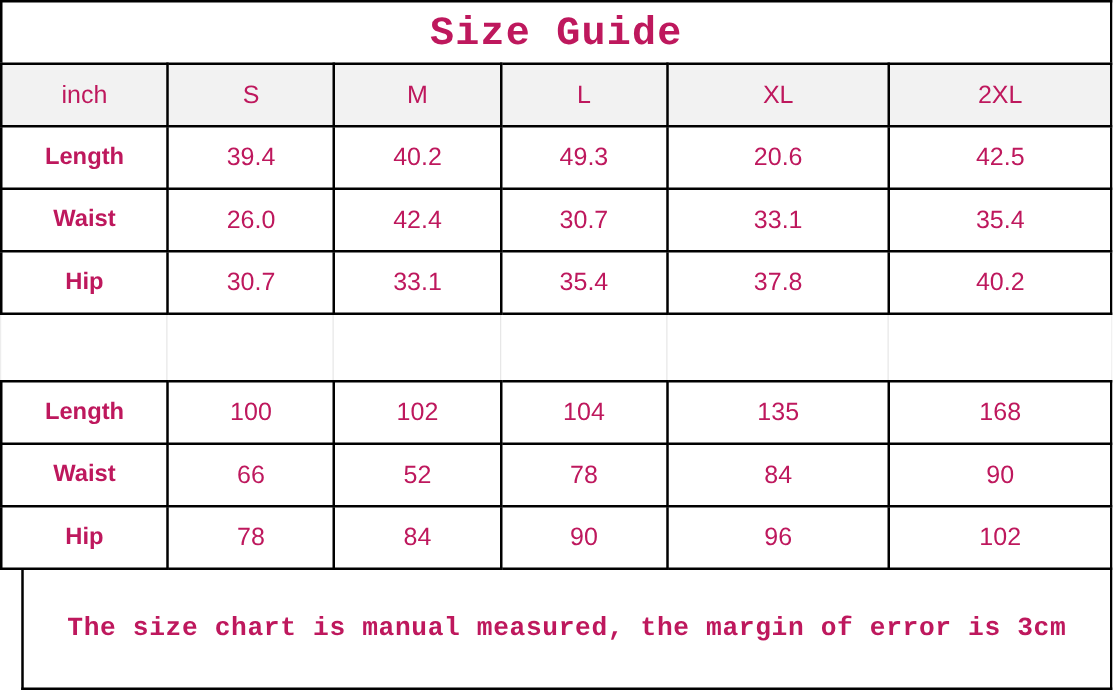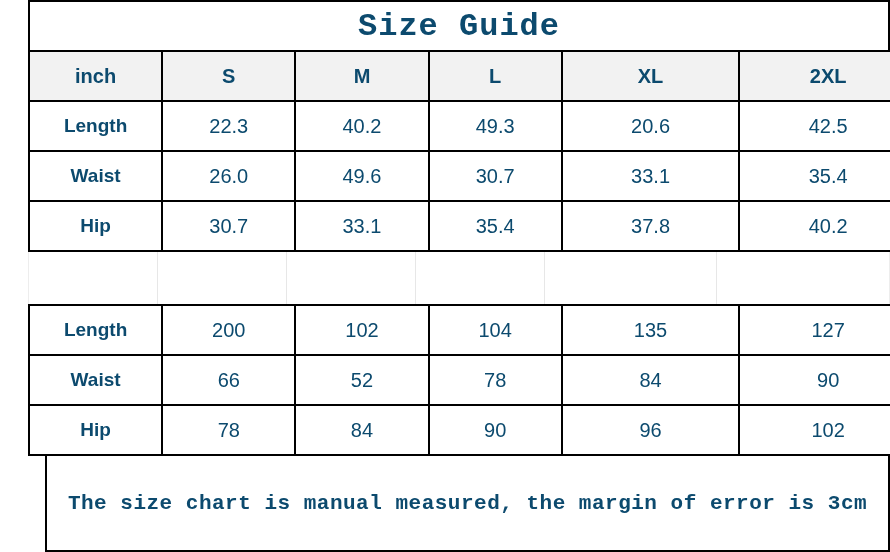--- a/index.html
+++ b/index.html
@@ -6,24 +6,23 @@
     margin: 0;
     padding: 0;
     background: #ffffff;
   }
   .sheet {
     width: 890px;
     height: 552px;
     box-sizing: border-box;
     background: #ffffff;
     font-family: "Liberation Sans", sans-serif;
-    color: #0c4a6e;
+    color: #be185d;
     display: flex;
     flex-direction: column;
-    padding-left: 28px;
   }
   
   .title-row {
     box-sizing: border-box;
     height: 50px;
     border: 2px solid #000;
     border-bottom: none;
     display: flex;
     align-items: center;
     justify-content: center;
@@ -42,21 +41,21 @@
     box-sizing: border-box;
     border: 2px solid #000;
     height: 50px;
     text-align: center;
     vertical-align: middle;
     font-size: 20px;
     padding: 0;
   }
   table.size-table tr.head-row td {
     background: #f2f2f2;
-    font-weight: 700;
+    font-weight: 400;
   }
   table.size-table td.row-label {
     font-weight: 700;
     font-size: 19px;
     margin-left: 46px;
   }
   
   .gap-row {
     box-sizing: border-box;
     height: 52px;
@@ -110,30 +109,30 @@
       <tr class="head-row">
         <td>inch</td>
         <td>S</td>
         <td>M</td>
         <td>L</td>
         <td>XL</td>
         <td>2XL</td>
       </tr>
       <tr>
         <td class="row-label">Length</td>
-        <td>22.3</td>
+        <td>39.4</td>
         <td>40.2</td>
         <td>49.3</td>
         <td>20.6</td>
         <td>42.5</td>
       </tr>
       <tr>
         <td class="row-label">Waist</td>
         <td>26.0</td>
-        <td>49.6</td>
+        <td>42.4</td>
         <td>30.7</td>
         <td>33.1</td>
         <td>35.4</td>
       </tr>
       <tr>
         <td class="row-label">Hip</td>
         <td>30.7</td>
         <td>33.1</td>
         <td>35.4</td>
         <td>37.8</td>
@@ -156,25 +155,25 @@
       <col class="w15">
         <col class="w15">
         <col class="w15">
         <col class="w15">
         <col class="w20">
         <col class="w20">
     </colgroup>
     <tbody>
       <tr>
         <td class="row-label">Length</td>
-        <td>200</td>
+        <td>100</td>
         <td>102</td>
         <td>104</td>
         <td>135</td>
-        <td>127</td>
+        <td>168</td>
       </tr>
       <tr>
         <td class="row-label">Waist</td>
         <td>66</td>
         <td>52</td>
         <td>78</td>
         <td>84</td>
         <td>90</td>
       </tr>
       <tr>

